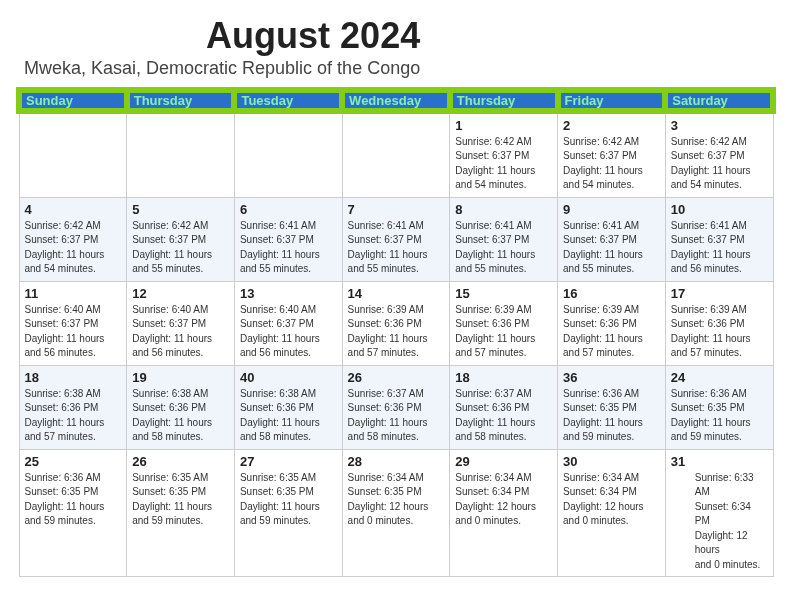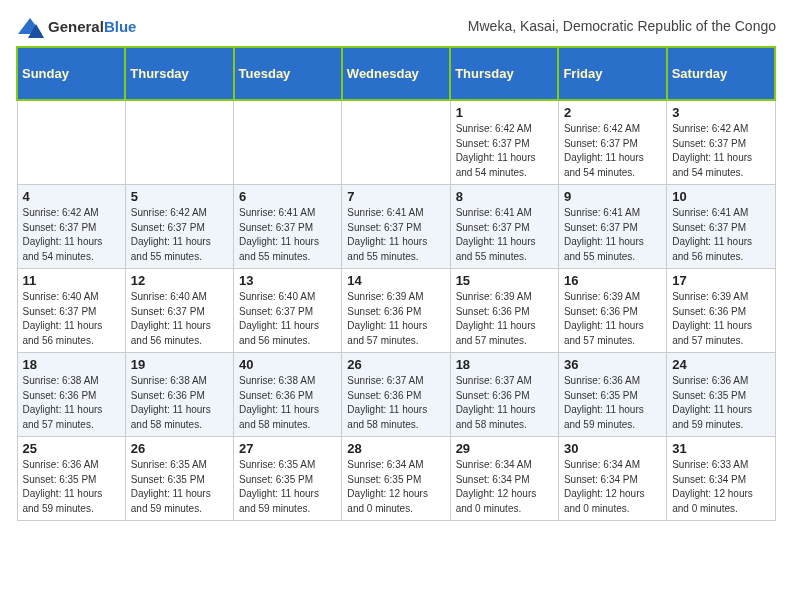--- a/index.html
+++ b/index.html
@@ -38,37 +38,38 @@
     .title-block {
       text-align: right;
     }
     .month-title {
       font-size: 36px;
       font-weight: bold;
       color: #222;
       line-height: 1.1;
     }
     .location-subtitle {
-      font-size: 14px;
+      font-size: 18px;
       color: #444;
       margin-top: 2px;
+      margin-left: 8px;
     }
     .calendar {
       width: 100%;
       border-collapse: collapse;
       margin-top: 8px;
     }
     .calendar th {
       background: #2a6fc9;
-      color: #fef9c3;
+      color: #86efac;
       font-size: 13px;
       font-weight: bold;
-      padding: 18px 4px;
+      padding: 0 4px;
       text-align: left;
-      border: 2px solid #84cc16;
+      border: 6px solid #84cc16;
     }
     .calendar td {
       vertical-align: top;
       border: 1px solid #ccc;
       padding: 4px 5px;
       width: calc(100% / 7);
       background: #fff;
       min-height: 80px;
     }
     .calendar tr:nth-child(even) td {
@@ -86,30 +87,22 @@
       line-height: 1.45;
     }
     .empty-cell {
       background: #fff !important;
     }
   </style>
 </head>
 <body>
 
 <div class="header">
-  <div class="logo">
-    <svg class="logo-icon" viewBox="0 0 28 22" xmlns="http://www.w3.org/2000/svg">
-      <polygon points="14,2 26,18 2,18" fill="#2a6fc9"></polygon>
-      <polygon points="20,8 28,22 12,22" fill="#1a4fa0"></polygon>
-    </svg>
-    <div>
-      <span class="logo-text-general">General</span><span class="logo-text-blue">Blue</span>
-    </div>
-  </div>
   <div class="title-block">
+    <div class="month-title">August 2024</div>
     <div class="location-subtitle">Mweka, Kasai, Democratic Republic of the Congo</div>
   </div>
 </div>
 
 <table class="calendar">
   <thead>
     <tr>
         <th>Sunday</th>
         <th>Thursday</th>
         <th>Tuesday</th>
@@ -338,20 +331,20 @@
         </td>
         <td>
           <div class="day-number">30</div>
           <div class="day-info" style="white-space: pre-line;">Sunrise: 6:34 AM
 Sunset: 6:34 PM
 Daylight: 12 hours
 and 0 minutes.</div>
         </td>
         <td>
           <div class="day-number">31</div>
-          <div class="day-info" style="white-space: pre-line;">Sunrise: 6:33 AM
+          <div class="day-info" style="white-space: pre-line; margin-left: 24px;">Sunrise: 6:33 AM
 Sunset: 6:34 PM
 Daylight: 12 hours
 and 0 minutes.</div>
         </td>
       </tr>
     </tbody>
 </table>
 
 </body></html>

